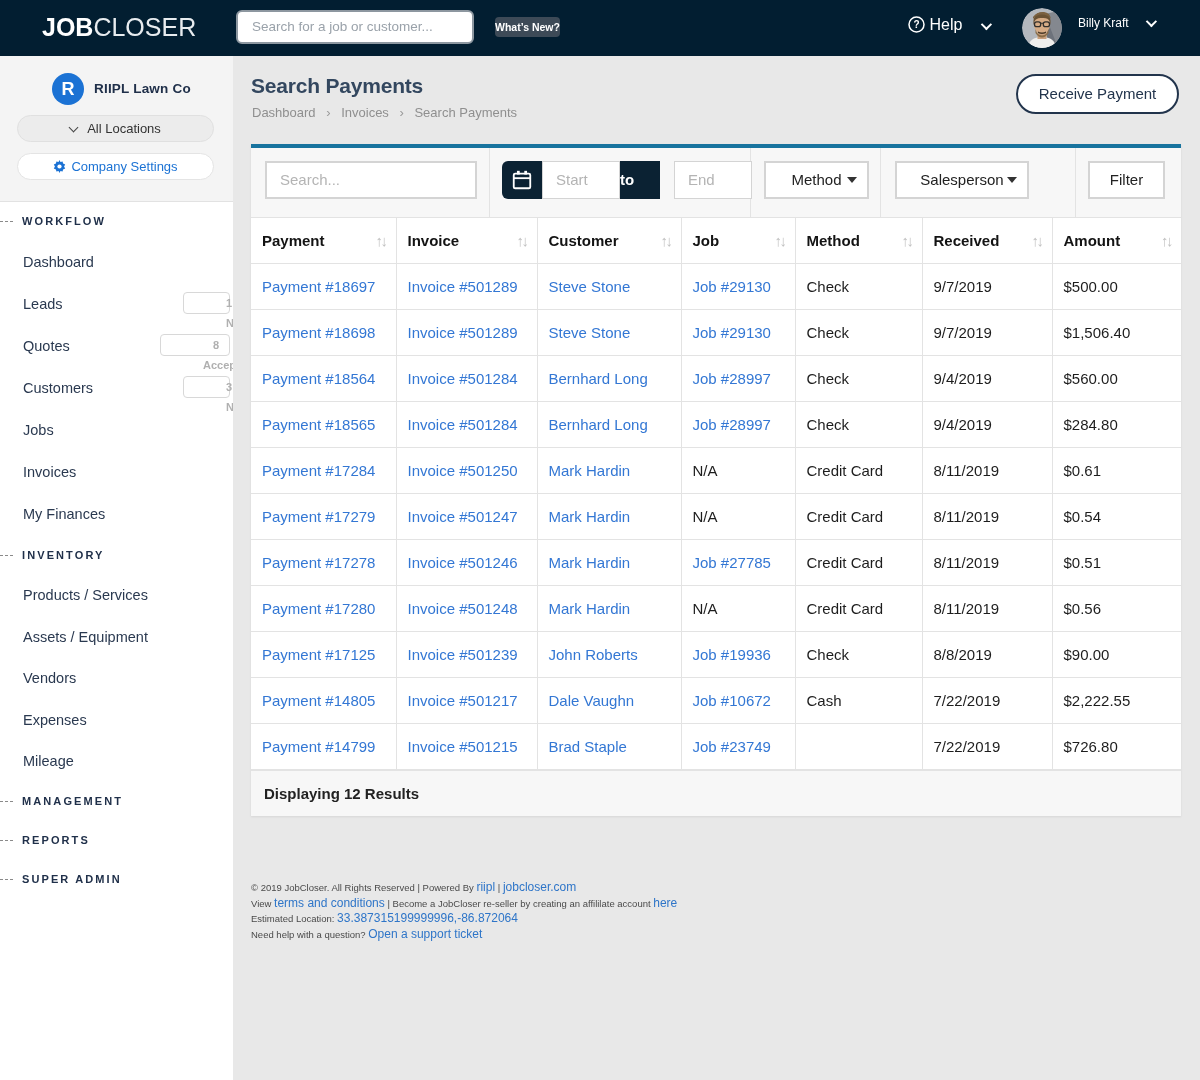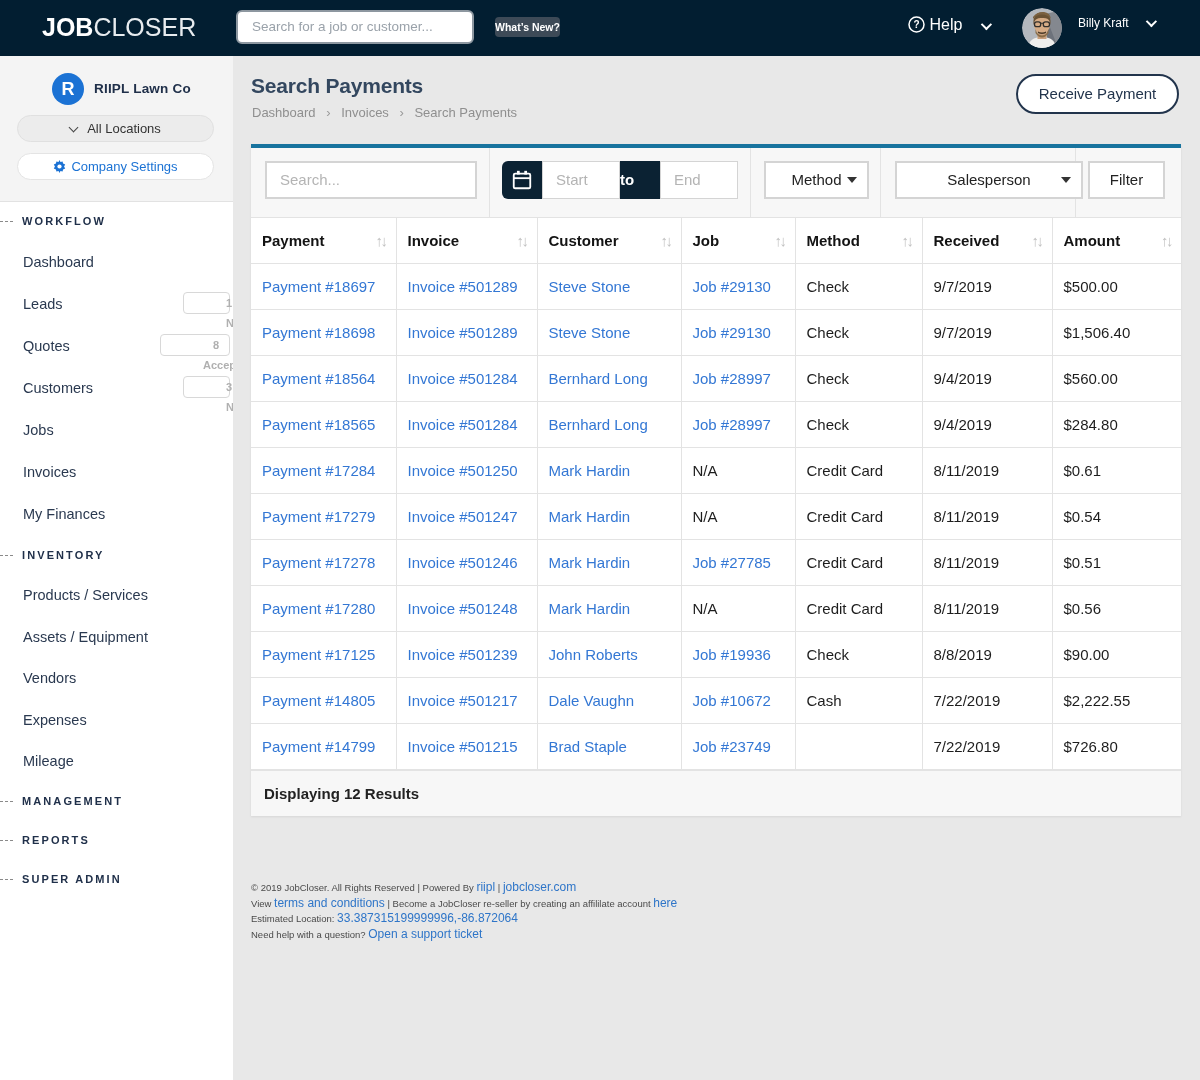--- a/index.html
+++ b/index.html
@@ -142,27 +142,27 @@
       <div class="finput" style="left:14px; width:212px;">Search...</div>
       <div class="dgroup" style="left:251px;">
         <div class="dcal"><svg width="22" height="22" viewBox="0 0 24 24" style="margin:8px 0 0 9px">
               <rect x="3" y="5" width="18" height="16" rx="1.5" fill="none" stroke="#fff" stroke-width="2"></rect>
               <line x1="3" y1="10" x2="21" y2="10" stroke="#fff" stroke-width="2"></line>
               <rect x="6.5" y="2" width="3" height="4" fill="#fff"></rect>
               <rect x="14.5" y="2" width="3" height="4" fill="#fff"></rect>
             </svg></div>
         <div class="dinput" style="left:40px;">Start</div>
         <div class="dto" style="left:118px;">to</div>
-        <div class="dinput" style="left:158px;">End</div>
+        <div class="dinput" style="left:172px;">End</div>
       </div>
       <div class="fselect" style="left:513px; width:105px;">
           <span class="lab">Method</span>
           <span class="arr"></span>
         </div>
-      <div class="fselect" style="left:644px; width:188px;">
+      <div class="fselect" style="left:644px; width:134px;">
           <span class="lab">Salesperson</span>
           <span class="arr"></span>
         </div>
       <div class="fbtn" style="left:837px;">Filter</div>
     </div>
     <table>
       <colgroup>
           <col style="width:145px">
           <col style="width:141px">
           <col style="width:144px">

